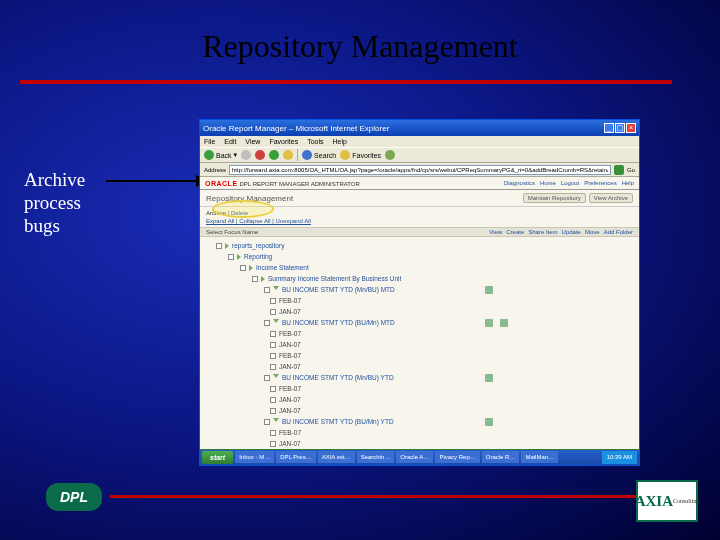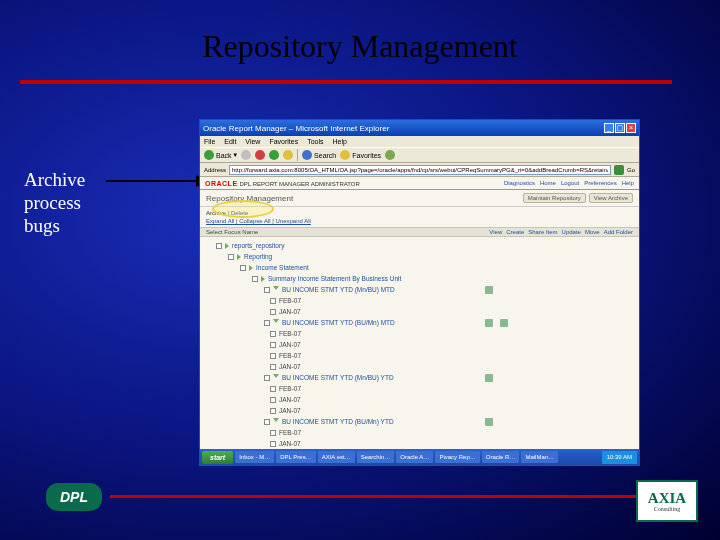--- a/index.html
+++ b/index.html
@@ -58,21 +58,21 @@
   .ind1 { padding-left: 10px; } .ind2 { padding-left: 22px; } .ind3 { padding-left: 34px; }
   .ind4 { padding-left: 46px; } .ind5 { padding-left: 58px; } .ind6 { padding-left: 64px; }
 
   .taskbar { height: 16px; background: linear-gradient(#3b8f3b,#2a6f2a 6%,#245fcb 6%,#1b4aa8); display: flex; align-items: center; gap: 2px; padding: 0 2px; }
   .taskbar .start { height: 13px; background: linear-gradient(#4caf50,#2e7d32); color: #fff; font-size: 7px; font-weight: bold; padding: 0 8px; border-radius: 2px; display: flex; align-items: center; font-style: italic; }
   .taskbar .task { height: 12px; background: #3b6fd4; color: #fff; font-size: 6px; padding: 0 4px; display: flex; align-items: center; border-radius: 1px; }
   .taskbar .tray { margin-left: auto; height: 13px; background: #1b8fe0; color: #fff; font-size: 6px; padding: 0 5px; display: flex; align-items: center; }
 
   .footer-line { position: absolute; bottom: 42px; left: 110px; right: 48px; height: 3px; background: #c00000; }
   .logo-dpl { position: absolute; bottom: 29px; left: 46px; width: 56px; height: 28px; background: #0a6b4a; color: #fff; font: italic bold 14px Arial; display: flex; align-items: center; justify-content: center; border-radius: 12px; }
-  .logo-axia { position: absolute; bottom: 18px; right: 22px; width: 62px; height: 42px; background: #fff; border: 2px solid #0a6b4a; display: flex; flex-direction: column; align-items: center; justify-content: center; font: bold 15px "Times New Roman"; color: #0a6b4a; line-height: 1; }
+  .logo-axia { position: absolute; bottom: 18px; right: 22px; width: 62px; height: 42px; background: #fff; border: 2px solid #0a6b4a; display: flex; flex-direction: row; align-items: center; justify-content: center; font: bold 15px "Times New Roman"; color: #0a6b4a; line-height: 1; }
   .logo-axia .sub { font-size: 6px; font-weight: normal; color: #333; }
 </style>
 </head>
 <body>
 
 <div class="title">Repository Management</div>
 <div class="red-underline"></div>
 
 <div class="annotation" id="anno">Archive<br>process<br>bugs</div>
 <div class="arrow"></div>

